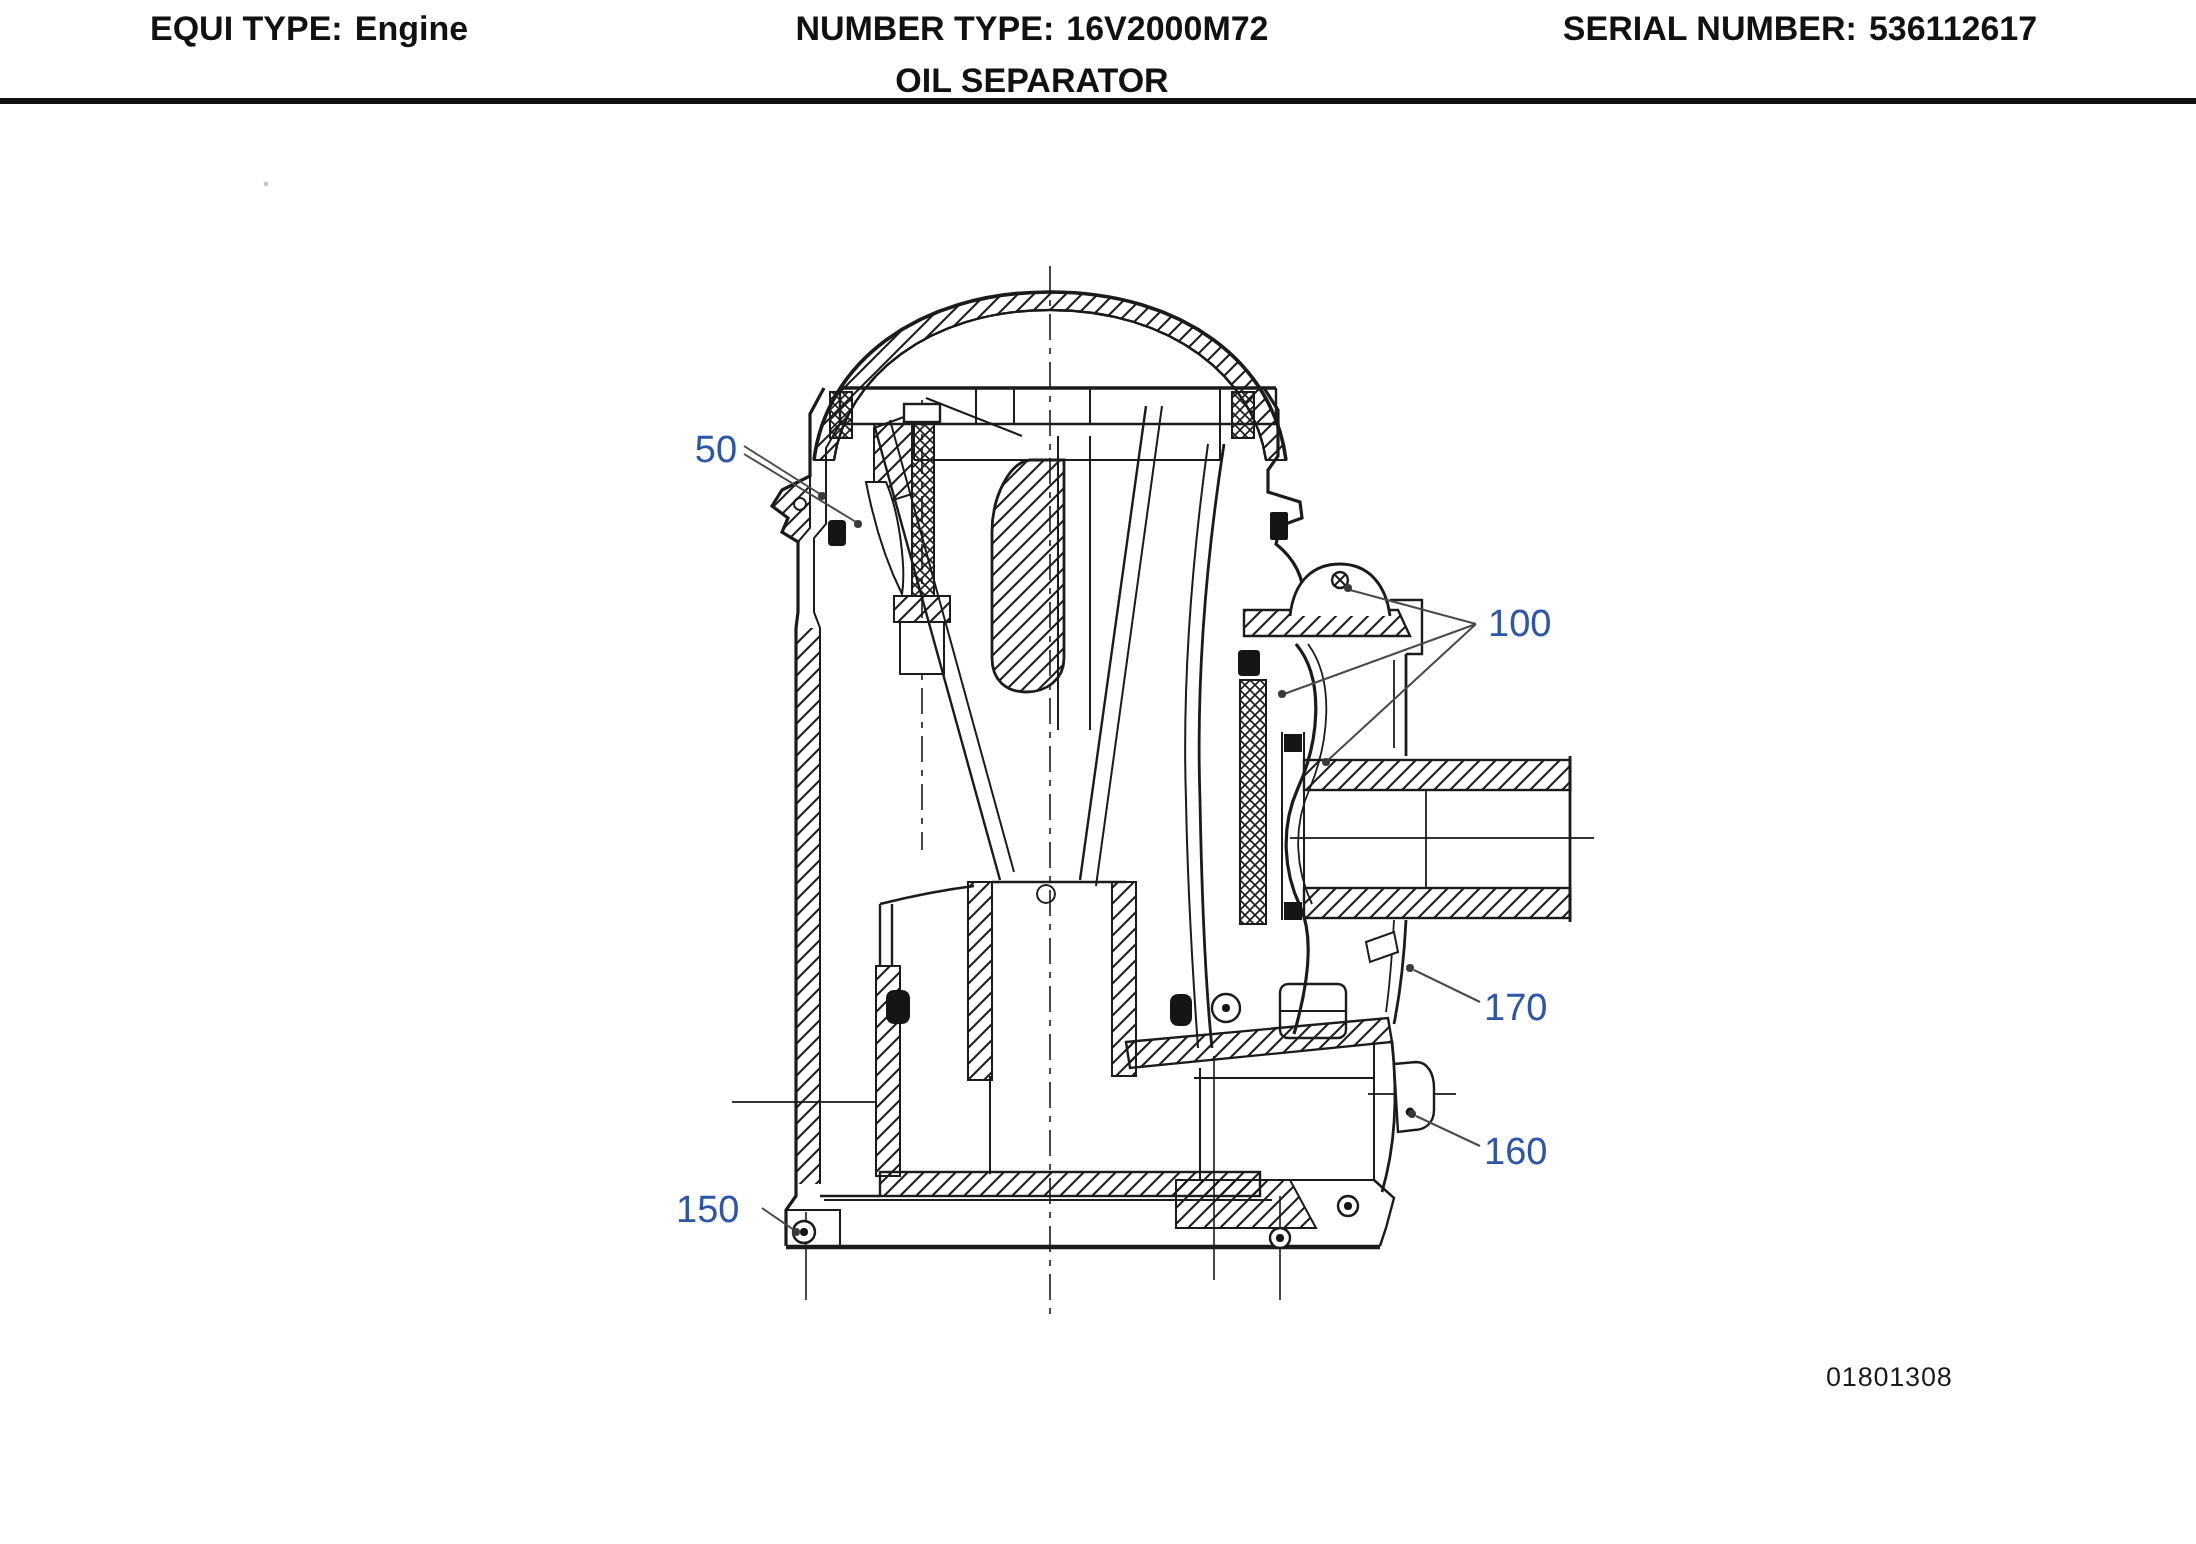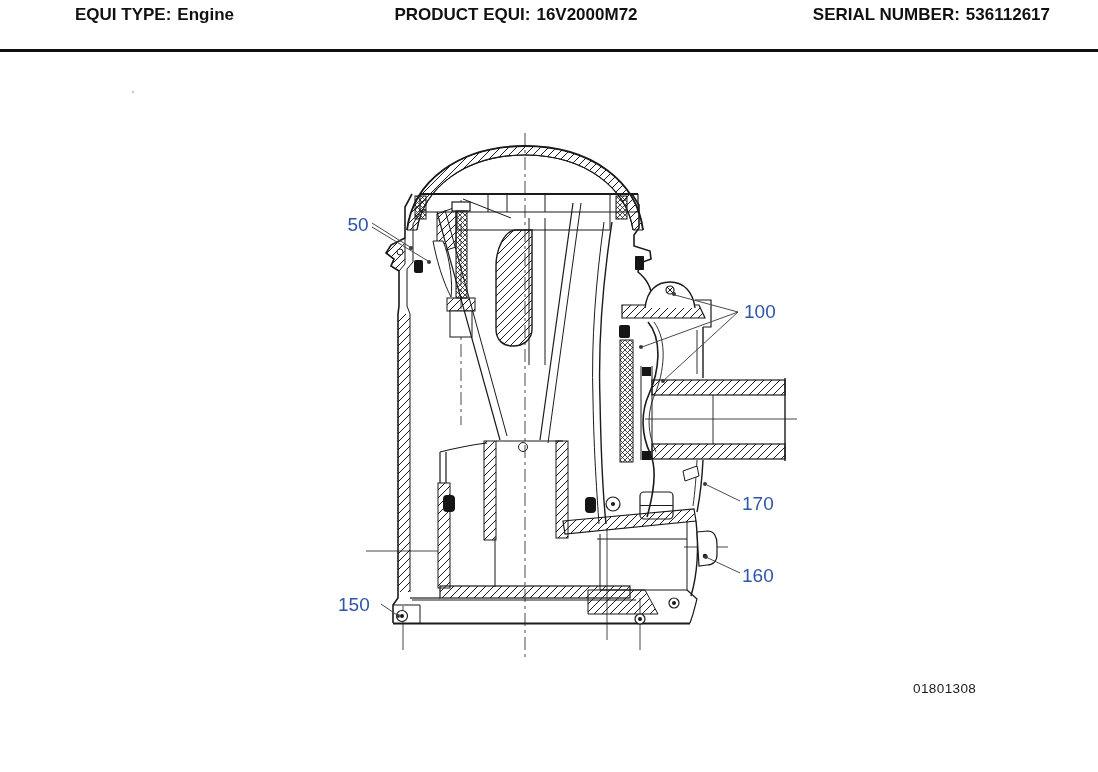--- a/index.html
+++ b/index.html
@@ -4,21 +4,21 @@
 <style>
   html,body{margin:0;padding:0;background:#fff;}
   .page{position:relative;width:1098px;height:772px;background:#fff;overflow:hidden;
         font-family:"Liberation Sans",sans-serif;color:#111;}
   
   .hdr{position:absolute;top:2px;left:0;width:1098px;height:48px;font-weight:bold;font-size:17px;}
   .hdr .col{position:absolute;top:0;}
   .hdr .line{height:26px;line-height:26px;white-space:nowrap;}
   .col-left{left:75px;text-align:right;}
   .col-center{left:341px;width:350px;text-align:center;}
-  .col-right{left:750px;width:300px;text-align:right;}
+  .col-right{left:750px;width:300px;text-align:center;}
   .val{margin-left:6px;}
   .val-wide{margin-left:13px;}
   .hdr-rule{position:absolute;top:49px;left:0;width:1098px;height:3px;background:#111;}
   
   svg.drawing{position:absolute;left:0;top:0;}
   .o{fill:none;stroke:var(--line,#1b1b1b);}
   .f{fill:#fff;stroke:var(--line,#1b1b1b);}
   .hd{fill:url(#diag);stroke:var(--line,#1b1b1b);}
   .hx{fill:url(#cross);stroke:var(--line,#1b1b1b);}
   .blk{fill:#151515;stroke:none;}
@@ -37,21 +37,24 @@
 <div class="page">
 
   <div class="hdr">
     <div class="col col-left">
       <div class="line">
         <span>EQUI TYPE:</span><span class="val">Engine</span>
       </div>
     </div>
     <div class="col col-center">
       <div class="line">
-        <span>PRODUCT EQUI:</span><span class="val">16V2000M72</span>
+        <span>NUMBER TYPE:</span><span class="val">16V2000M72</span>
+      </div>
+      <div class="line">
+        <span>OIL SEPARATOR</span>
       </div>
     </div>
     <div class="col col-right">
       <div class="line">
         <span>SERIAL NUMBER:</span><span class="val">536112617</span>
       </div>
     </div>
   </div>
   <div class="hdr-rule"></div>
 

